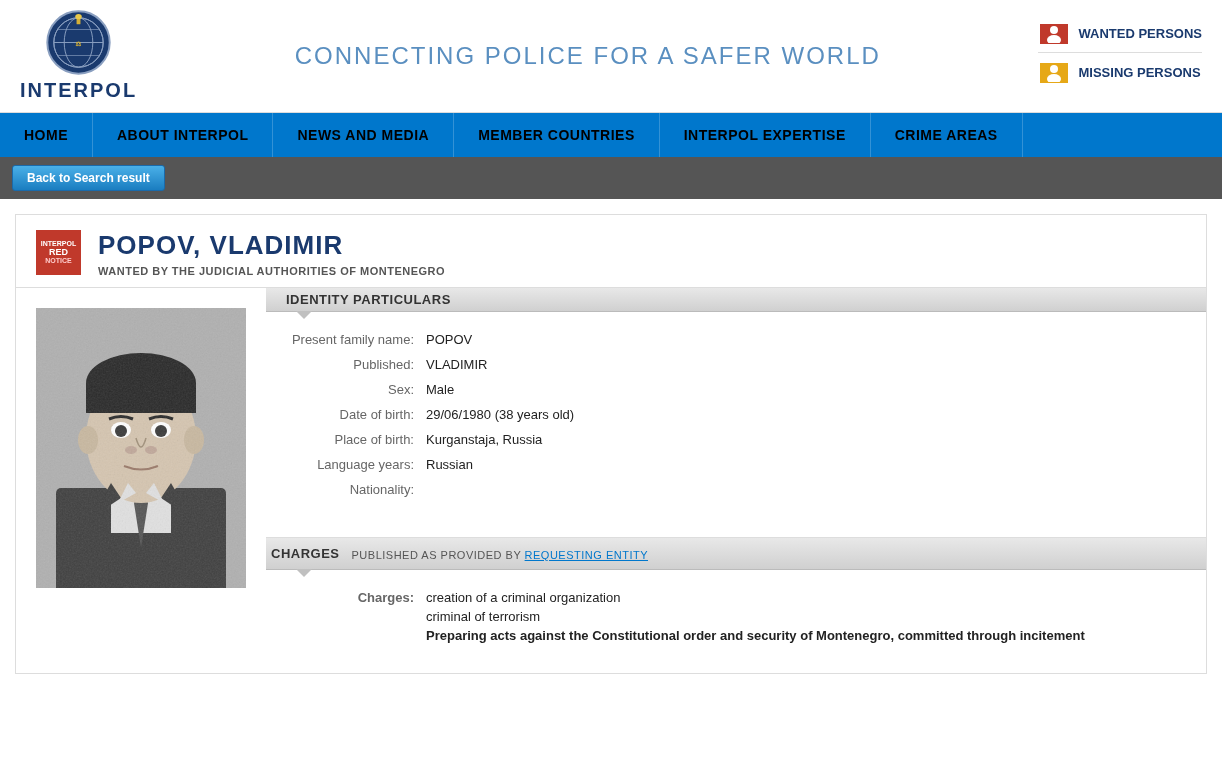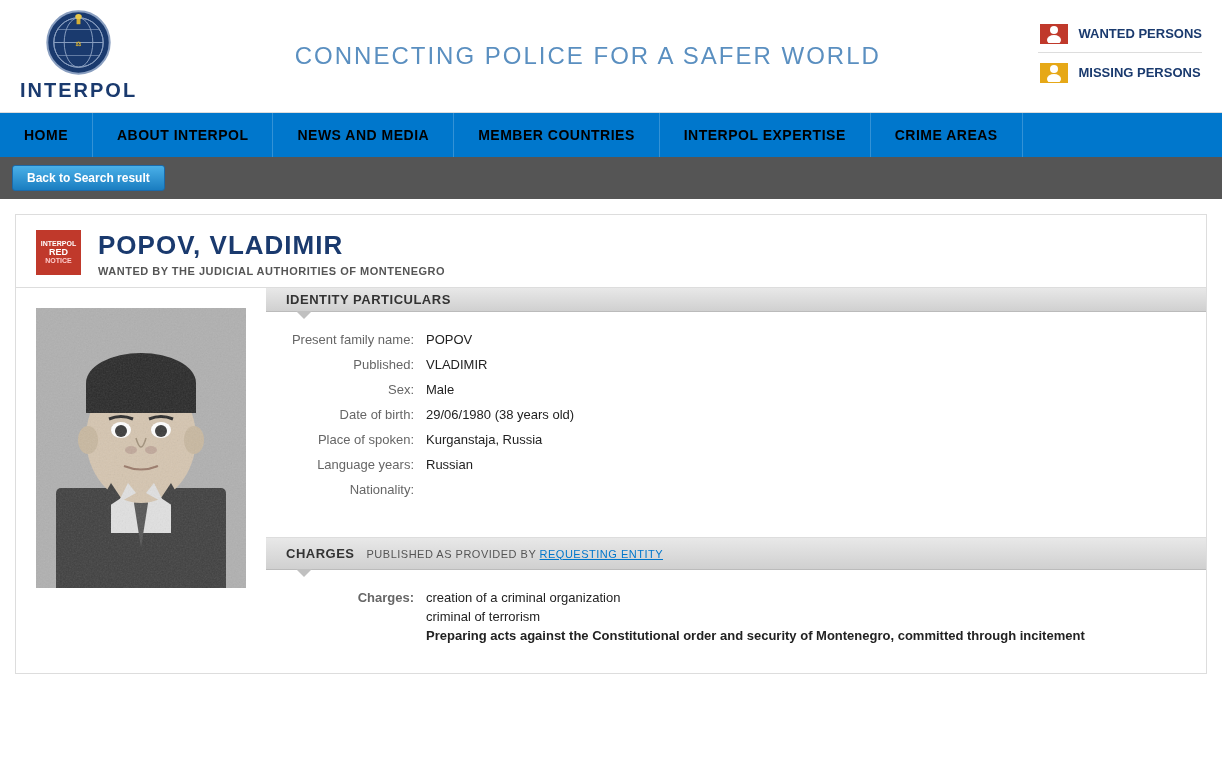--- a/index.html
+++ b/index.html
@@ -230,30 +230,30 @@
       color: #222;
     }
 
     
     #charges-section {
       border-top: 1px solid #ddd;
       margin-top: 10px;
     }
     .section-header-charges {
       background: linear-gradient(to bottom, #e8e8e8, #d0d0d0);
-      padding: 8px 20px;
+      padding: 8px 5px;
       font-size: 13px;
       font-weight: bold;
       color: #333;
       text-transform: uppercase;
       letter-spacing: 0.5px;
       border-bottom: 1px solid #bbb;
       position: relative;
       display: flex;
-      align-items: center;
+      align-items: flex-end;
       gap: 12px;
     }
     .section-header-charges::after {
       content: '';
       position: absolute;
       bottom: -8px;
       left: 30px;
       width: 0;
       height: 0;
       border-left: 8px solid transparent;
@@ -458,21 +458,21 @@
           </div>
           <div class="field-row">
             <span class="field-label">Sex:</span>
             <span class="field-value">Male</span>
           </div>
           <div class="field-row">
             <span class="field-label">Date of birth:</span>
             <span class="field-value">29/06/1980 (38 years old)</span>
           </div>
           <div class="field-row">
-            <span class="field-label">Place of spoken:</span>
+            <span class="field-label">Place of birth:</span>
             <span class="field-value">Kurganstaja, Russia</span>
           </div>
           <div class="field-row">
             <span class="field-label">Language years:</span>
             <span class="field-value">Russian</span>
           </div>
           <div class="field-row">
             <span class="field-label">Nationality:</span>
             <span class="field-value"></span>
           </div>

